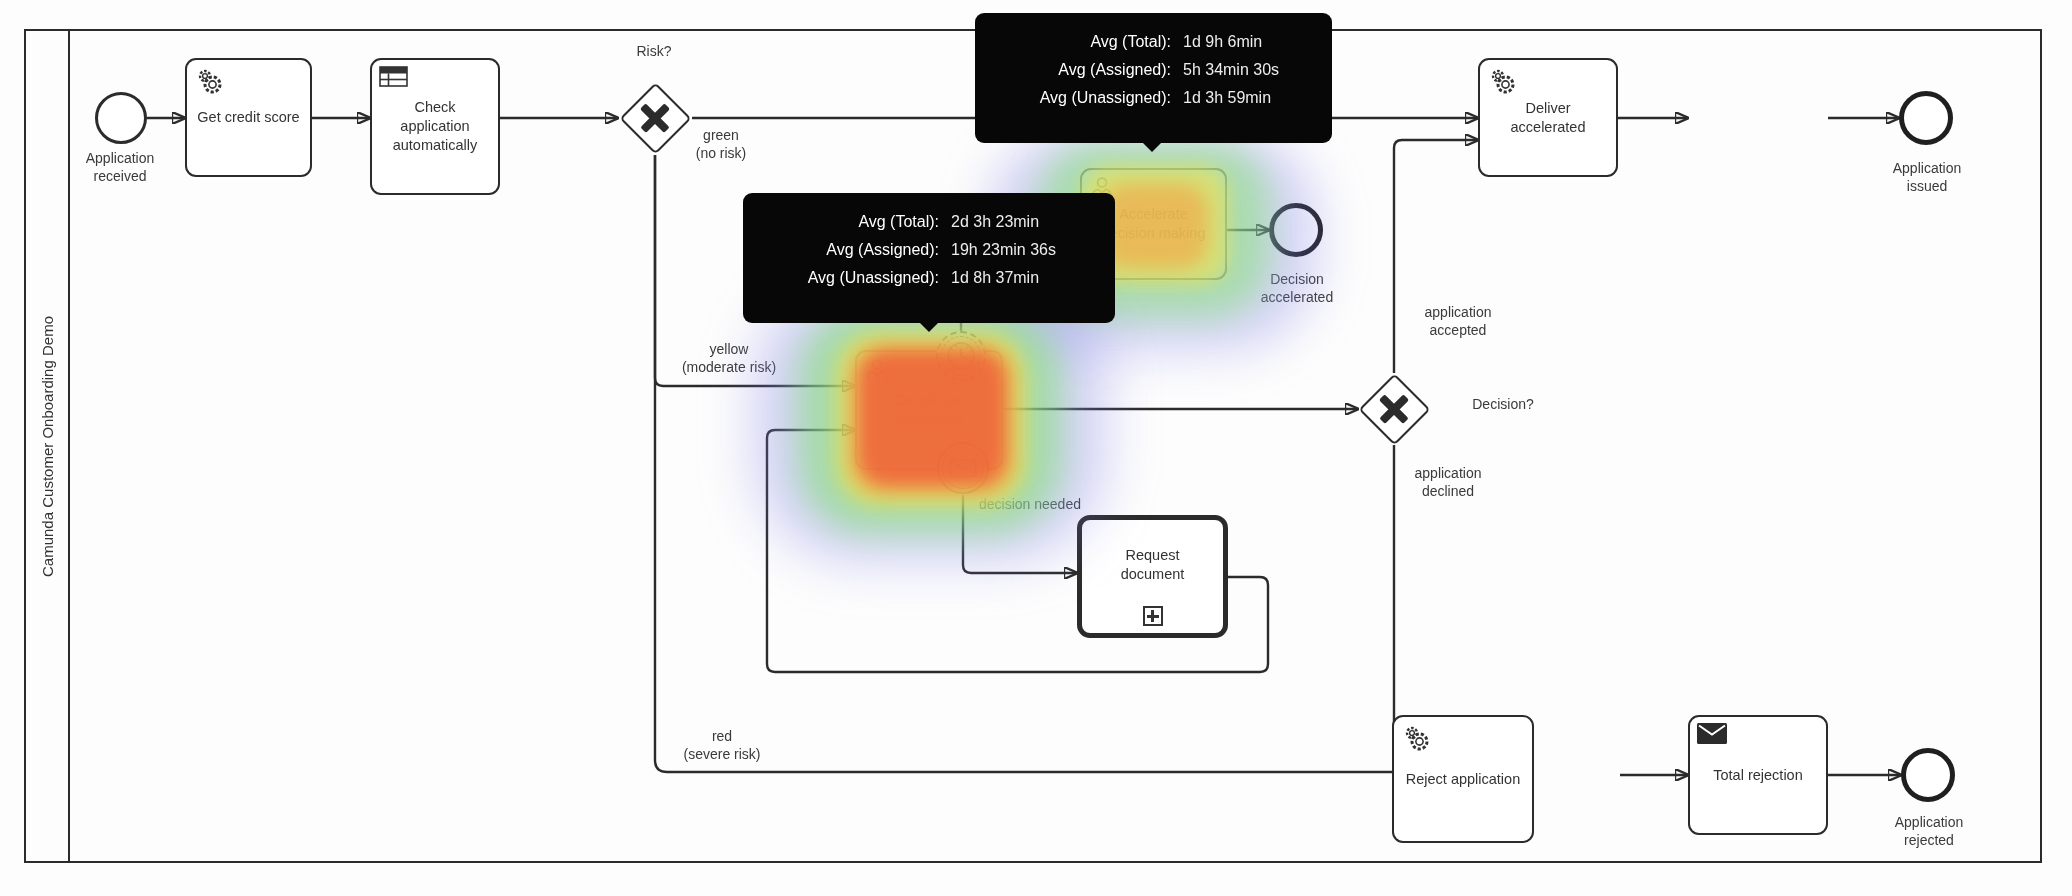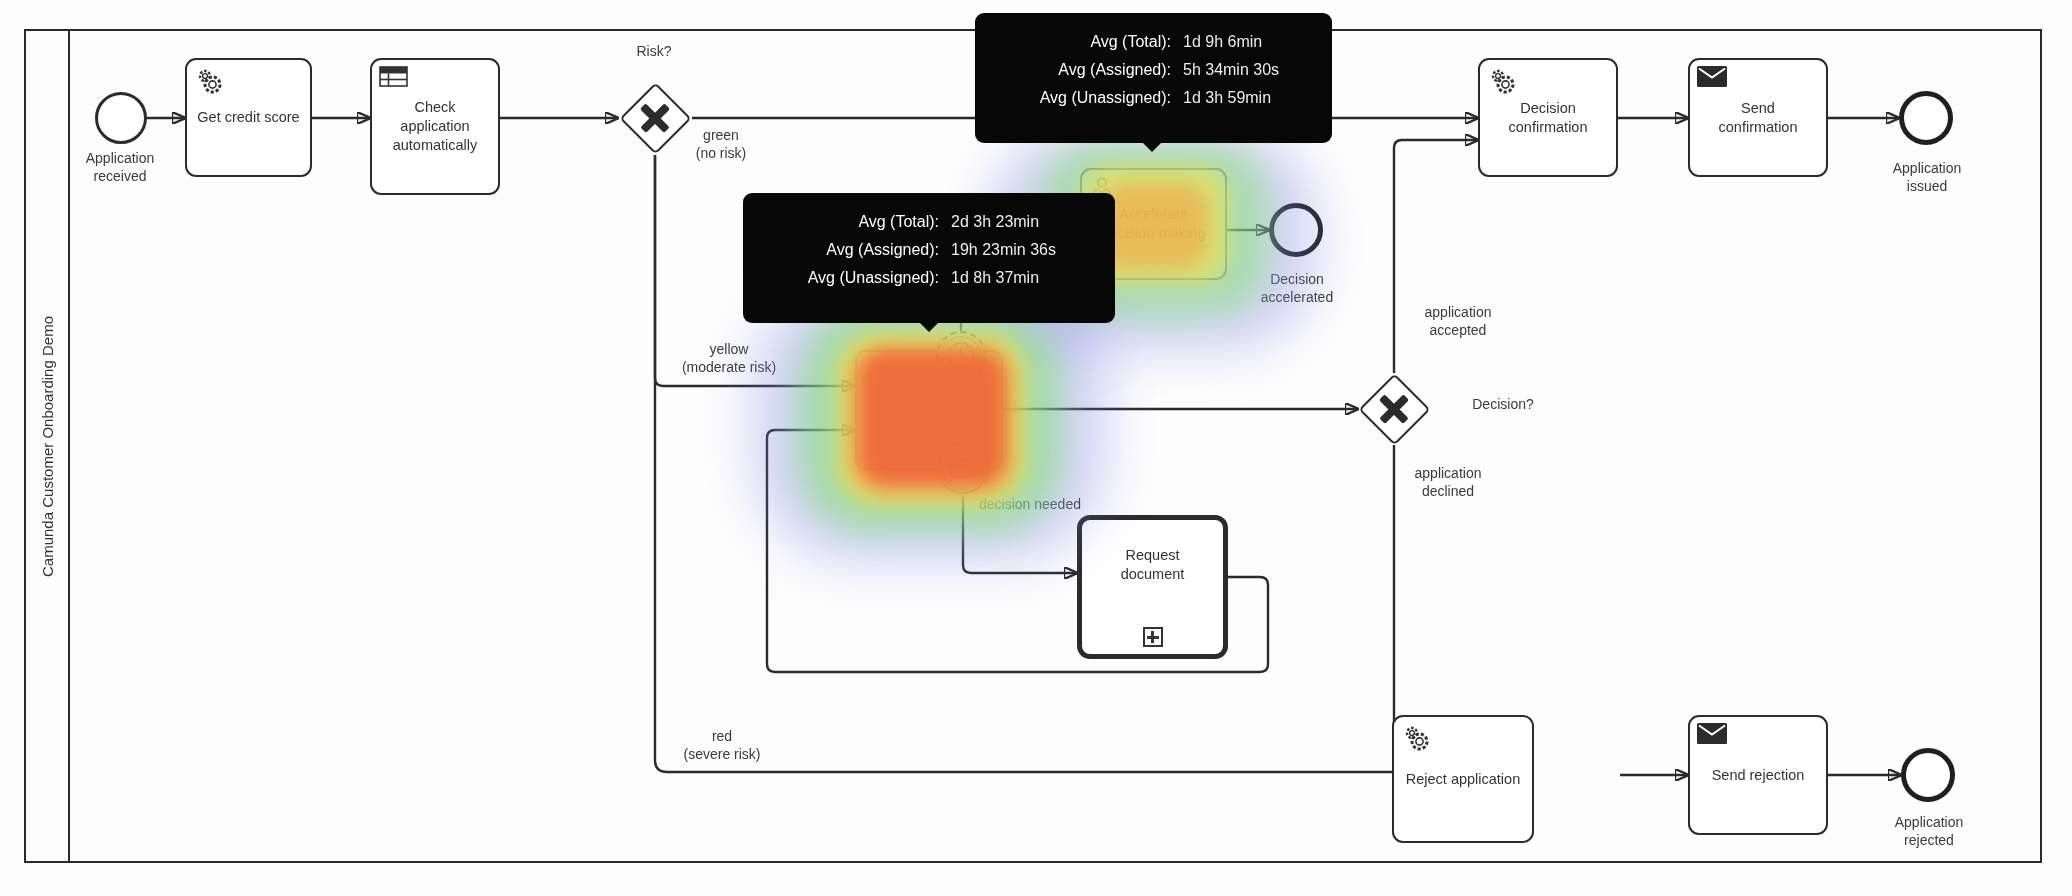--- a/index.html
+++ b/index.html
@@ -164,21 +164,21 @@
   <div class="event boundary solid" style="left:937px;top:442px;width:52px;height:52px;background:#fff;">
     <div class="inner">
       <svg width="28" height="20" viewBox="0 0 30 21">
         <rect x="1.5" y="1.5" width="27" height="18" fill="#fff" stroke="#333" stroke-width="1.8"></rect>
         <path d="M1.5,1.5 L15,11.5 L28.5,1.5" fill="none" stroke="#333" stroke-width="1.8"></path>
       </svg>
     </div>
   </div>
   <div class="lbl" style="left:1030px;top:505px;white-space:nowrap;">decision needed</div>
 
-  <div class="task subprocess" style="left:1077px;top:515px;width:151px;height:144px;">
+  <div class="task subprocess" style="left:1077px;top:515px;width:151px;height:123px;">
     <span>Request document</span>
     <div class="plus-marker"></div>
   </div>
 
   <div class="gateway" style="left:1356px;top:371px;">
     <div class="diamond"></div>
     <div class="xbar a"></div>
     <div class="xbar b"></div>
   </div>
   <div class="lbl" style="left:1503px;top:405px;white-space:nowrap;">Decision?</div>
@@ -189,30 +189,23 @@
 
   <div class="task" style="left:1478px;top:58px;width:140px;height:119px;">
     <svg class="node-icon" width="32" height="32" viewBox="0 0 32 32">
       <g fill="none" stroke="#333">
         <circle cx="11" cy="10" r="5" stroke-width="2.4" stroke-dasharray="2.6 1.8"></circle>
         <circle cx="11" cy="10" r="2.4" stroke-width="1.4"></circle>
         <circle cx="18.5" cy="18.5" r="7.5" stroke-width="3" stroke-dasharray="3.2 2"></circle>
         <circle cx="18.5" cy="18.5" r="3.6" stroke-width="1.6"></circle>
       </g>
     </svg>
-    <span>Decision confirmation</span>
-  </div>
-
-  <div class="task" style="left:1688px;top:58px;width:140px;height:119px;">
-    <svg class="node-icon" width="30" height="21" viewBox="0 0 30 21">
-      <rect width="30" height="21" rx="1.5" fill="#2b2b2b"></rect>
-      <path d="M2,2.5 L15,11.5 L28,2.5" stroke="#fff" stroke-width="2" fill="none"></path>
-    </svg>
-    <span>Send confirmation</span>
-  </div>
+    <span>Deliver accelerated</span>
+  </div>
+
 
   <div class="event end" style="left:1899px;top:91px;width:54px;height:54px;"></div>
   <div class="lbl" style="left:1927px;top:178px;width:110px;">Application issued</div>
 
   <div class="task" style="left:1392px;top:715px;width:142px;height:128px;">
     <svg class="node-icon" width="32" height="32" viewBox="0 0 32 32">
       <g fill="none" stroke="#333">
         <circle cx="11" cy="10" r="5" stroke-width="2.4" stroke-dasharray="2.6 1.8"></circle>
         <circle cx="11" cy="10" r="2.4" stroke-width="1.4"></circle>
         <circle cx="18.5" cy="18.5" r="7.5" stroke-width="3" stroke-dasharray="3.2 2"></circle>
@@ -220,21 +213,21 @@
       </g>
     </svg>
     <span>Reject application</span>
   </div>
 
   <div class="task" style="left:1688px;top:715px;width:140px;height:120px;">
     <svg class="node-icon" width="30" height="21" viewBox="0 0 30 21">
       <rect width="30" height="21" rx="1.5" fill="#2b2b2b"></rect>
       <path d="M2,2.5 L15,11.5 L28,2.5" stroke="#fff" stroke-width="2" fill="none"></path>
     </svg>
-    <span>Send rejection</span>
+    <span>Total rejection</span>
   </div>
 
   <div class="event end" style="left:1901px;top:748px;width:54px;height:54px;"></div>
   <div class="lbl" style="left:1929px;top:832px;width:110px;">Application rejected</div>
 
   <div class="heat">
 
     <div class="blob" style="left:985px;top:128px;width:335px;height:225px;border-radius:95px;background:rgba(120,120,230,0.30);filter:blur(24px);"></div>
     <div class="blob" style="left:1038px;top:142px;width:232px;height:176px;border-radius:62px;background:rgba(135,225,120,0.55);filter:blur(16px);"></div>
     <div class="blob" style="left:1082px;top:166px;width:146px;height:118px;border-radius:28px;background:rgba(242,228,80,0.62);filter:blur(9px);"></div>

